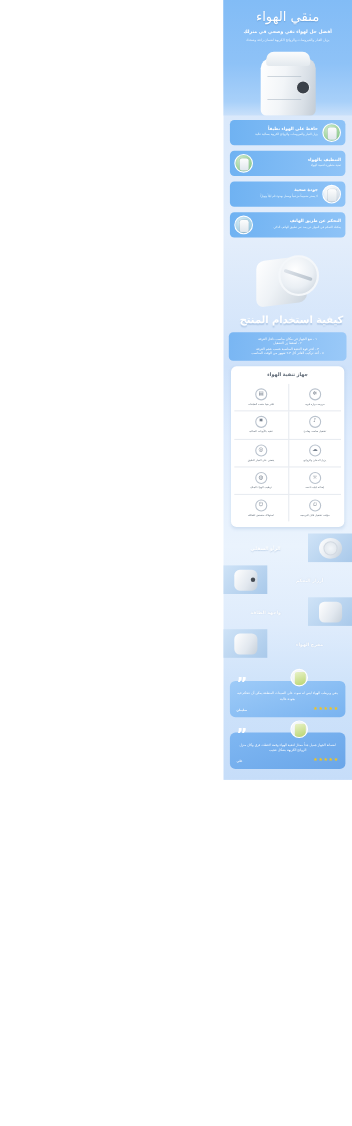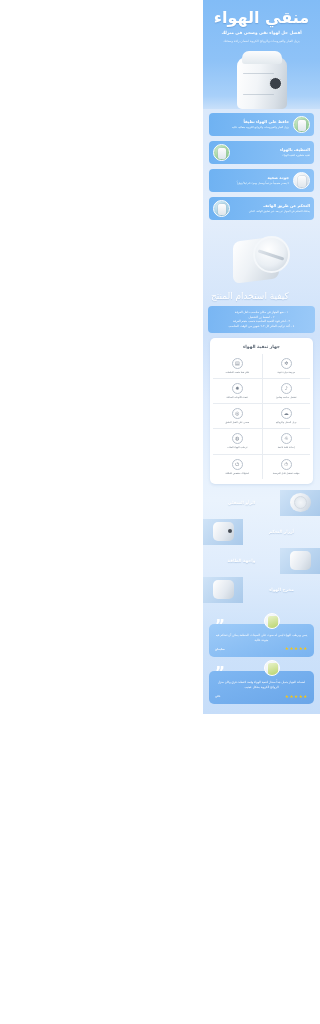--- a/index.html
+++ b/index.html
@@ -20,22 +20,22 @@
   }
 
   
   .hero {
     position: relative;
     background: linear-gradient(180deg,#82bcf6 0%, #8ec2f7 55%, #a8d0f9 88%, #c9e0fa 100%);
     padding: 9px 6px 0 6px;
     text-align: center;
   }
   .hero-title {
-    font-size: 16px;
-    font-weight: bold;
+    font-size: 12px;
+    font-weight: normal;
     color: #ffffff;
     letter-spacing: 0.2px;
     line-height: 1.15;
     text-shadow: 0 1px 1px rgba(40,90,150,.25);
   }
   .hero-sub {
     font-size: 4.2px;
     font-weight: bold;
     color: #ffffff;
     margin-top: 3px;
@@ -159,23 +159,23 @@
     position: absolute;
     left: 50%; top: 50%;
     width: 27px; height: 3px;
     background: linear-gradient(90deg,#dde3ea,#b9c3cd);
     border-radius: 2px;
     transform: translate(-50%,-50%) rotate(18deg);
   }
 
   
   .sec-head {
-    text-align: left;
+    text-align: right;
     font-size: 9px;
-    font-weight: normal;
+    font-weight: bold;
     color: #ffffff;
     line-height: 1.1;
     padding: 5px 8px 3px 8px;
     text-shadow: 0 1px 1px rgba(60,110,170,.22);
   }
   .sec-head.small { font-size: 7.5px; }
 
   
   .steps {
     background: linear-gradient(95deg,#79b6f3,#9ac9f8);

